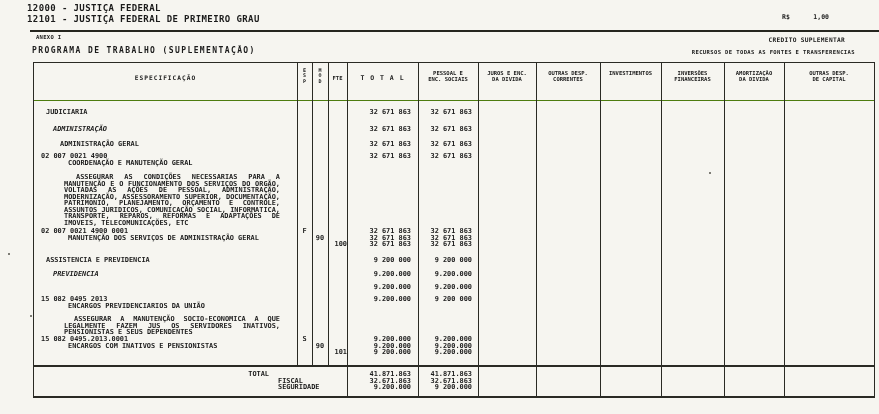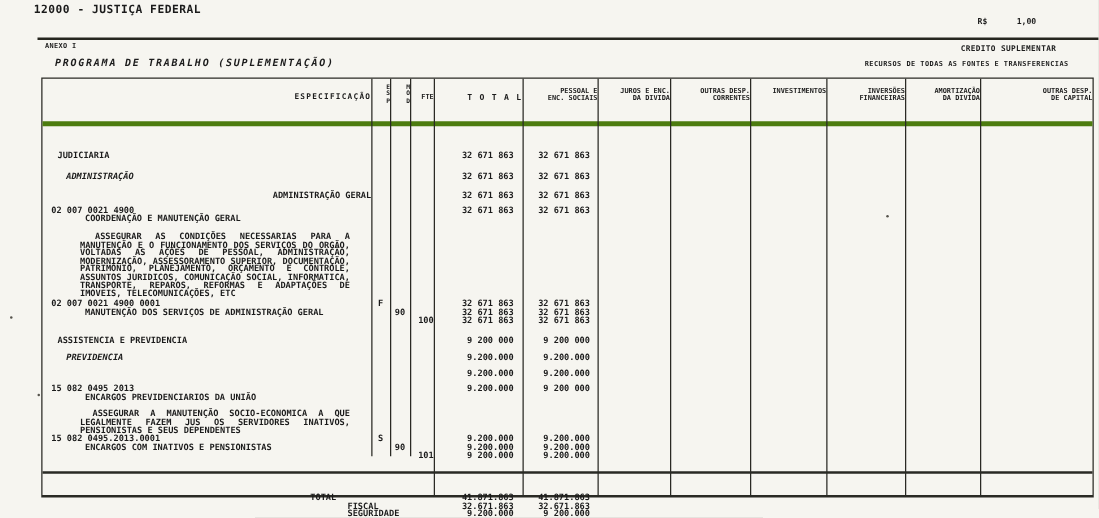--- a/index.html
+++ b/index.html
@@ -8,80 +8,81 @@
     background:#f6f5f0;color:#1b1b1b;
     font-family:"DejaVu Sans Mono","Liberation Mono",monospace;
     font-weight:bold;
   }
   
   .org{position:absolute;left:27px;top:3px;font-size:9px;line-height:11px;letter-spacing:.4px;}
   .currency{position:absolute;right:50px;top:13px;font-size:6.5px;white-space:pre;}
   .rule{position:absolute;left:30px;right:0;top:30px;height:2px;background:#26261f;}
   .anexo{position:absolute;left:36px;top:34px;font-size:5.5px;letter-spacing:.3px;}
   .credit{position:absolute;right:34px;top:36px;font-size:6.2px;letter-spacing:.3px;}
-  .ptitle{position:absolute;left:44px;top:46px;font-size:8px;letter-spacing:1.4px;font-style:italic;}
+  .ptitle{position:absolute;left:32px;top:46px;font-size:8px;letter-spacing:1.4px;}
   .resources{position:absolute;right:24px;top:49px;font-size:5.5px;letter-spacing:.4px;}
 
   
   .tbl{
     position:absolute;left:33px;top:62px;width:842px;height:336px;
     border:1px solid #2a2a24;border-bottom:2px solid #2a2a24;
     --cols:263px 15px 16px 19px 71px 60px 58px 64px 61px 63px 60px 1fr;
     box-sizing:border-box;
   }
   .vl{position:absolute;top:0;width:1px;background:#2a2a24;}
   .vl.short{height:302px;}
   .vl.full{height:334px;}
 
   .r{display:grid;grid-template-columns:var(--cols);}
-  .thead{height:38px;border-bottom:4px solid #4d7c0f;box-sizing:border-box;
-         font-size:5.5px;line-height:6.2px;text-align:right;}
+  .thead{height:38px;border-bottom:1px solid #4d7c0f;box-sizing:border-box;
+         font-size:5.5px;line-height:6.2px;text-align:center;}
   .thead .c{white-space:pre-line;padding-top:7px;}
   .thead .spec-h{font-size:6.2px;letter-spacing:1px;padding-top:12px;}
   .thead .tiny{font-size:5px;line-height:5.4px;padding-top:5px;}
   .thead .fte-h{padding-top:12px;}
   .thead .total-h{font-size:6.5px;padding-top:12px;letter-spacing:1px;}
 
-  .tbody{height:264px;overflow:hidden;font-size:6.9px;line-height:6.6px;margin-top:12px;}
+  .tbody{height:264px;overflow:hidden;font-size:6.9px;line-height:6.6px;}
   .spec{grid-column:1;}
   .ce{grid-column:2;text-align:center;}
   .cm{grid-column:3;text-align:center;}
   .cf{grid-column:4;text-align:right;}
   .ct{grid-column:5;text-align:right;padding-right:7px;}
   .cp{grid-column:6;text-align:right;padding-right:6px;}
   .ind0{padding-left:12px;}
   .ind1{padding-left:19px;font-style:italic;}
-  .ind2{padding-left:26px;text-align:right;}
+  .ind2{padding-left:26px;}
   .codeln{padding-left:7px;}
   .codelb{padding-left:34px;}
   .para{margin-left:30px;width:216px;text-align:justify;text-indent:12px;
         font-size:6.9px;line-height:6.5px;}
   .pt1{padding-top:1px}.pt2{padding-top:2px}.pt3{padding-top:3px}.pt4{padding-top:4px}
   .pt5{padding-top:5px}.pt6{padding-top:6px}.pt7{padding-top:7px}.pt8{padding-top:8px}
   .l1{padding-top:1px}.l2{padding-top:8px}.l3{padding-top:14px}
   .h18{height:18px}.h16{height:16px}.h15{height:15px}.h19{height:19px}.h58{height:58px}
   .h26{height:26px}.h13{height:13px}.h20{height:20px}.h21{height:21px}.h22{height:22px}.h8{height:8px}
 
   .tfoot{height:32px;border-top:2px solid #2a2a24;box-sizing:border-box;
          display:grid;grid-template-columns:313px 71px 60px 1fr;
-         font-size:6.9px;line-height:6.6px;padding-top:16px;}
+         font-size:6.9px;line-height:6.6px;padding-top:4px;}
   .tl{text-align:right;padding-right:78px;}
   .ts{text-align:left;padding-left:244px;}
   .fnum-t{text-align:right;padding-right:7px;}
   .fnum-p{text-align:right;padding-right:6px;}
 
   .speck{position:absolute;width:2px;height:2px;background:#55534c;border-radius:50%;}
 </style>
 </head>
 <body>
 
 <div class="page">
 
   <div class="org">
     <div>12000 - JUSTIÇA FEDERAL</div>
+    <div>12101 - JUSTIÇA FEDERAL DE PRIMEIRO GRAU</div>
   </div>
   <div class="currency">R$      1,00</div>
   <div class="rule"></div>
   <div class="anexo">ANEXO I</div>
   <div class="credit">CREDITO SUPLEMENTAR</div>
   <div class="ptitle">PROGRAMA DE TRABALHO (SUPLEMENTAÇÃO)</div>
   <div class="resources">RECURSOS DE TODAS AS FONTES E TRANSFERENCIAS</div>
 
   <div class="tbl">
 

